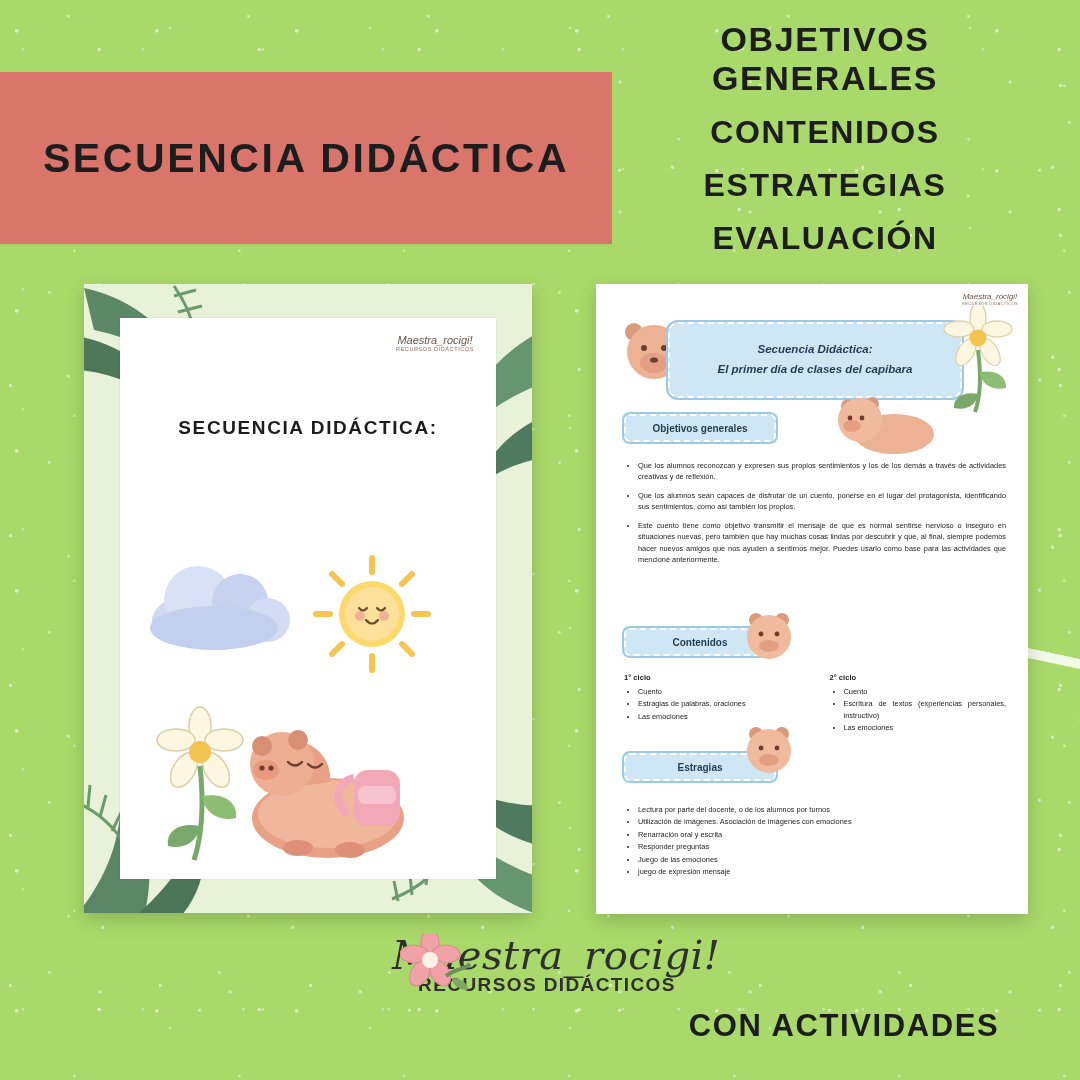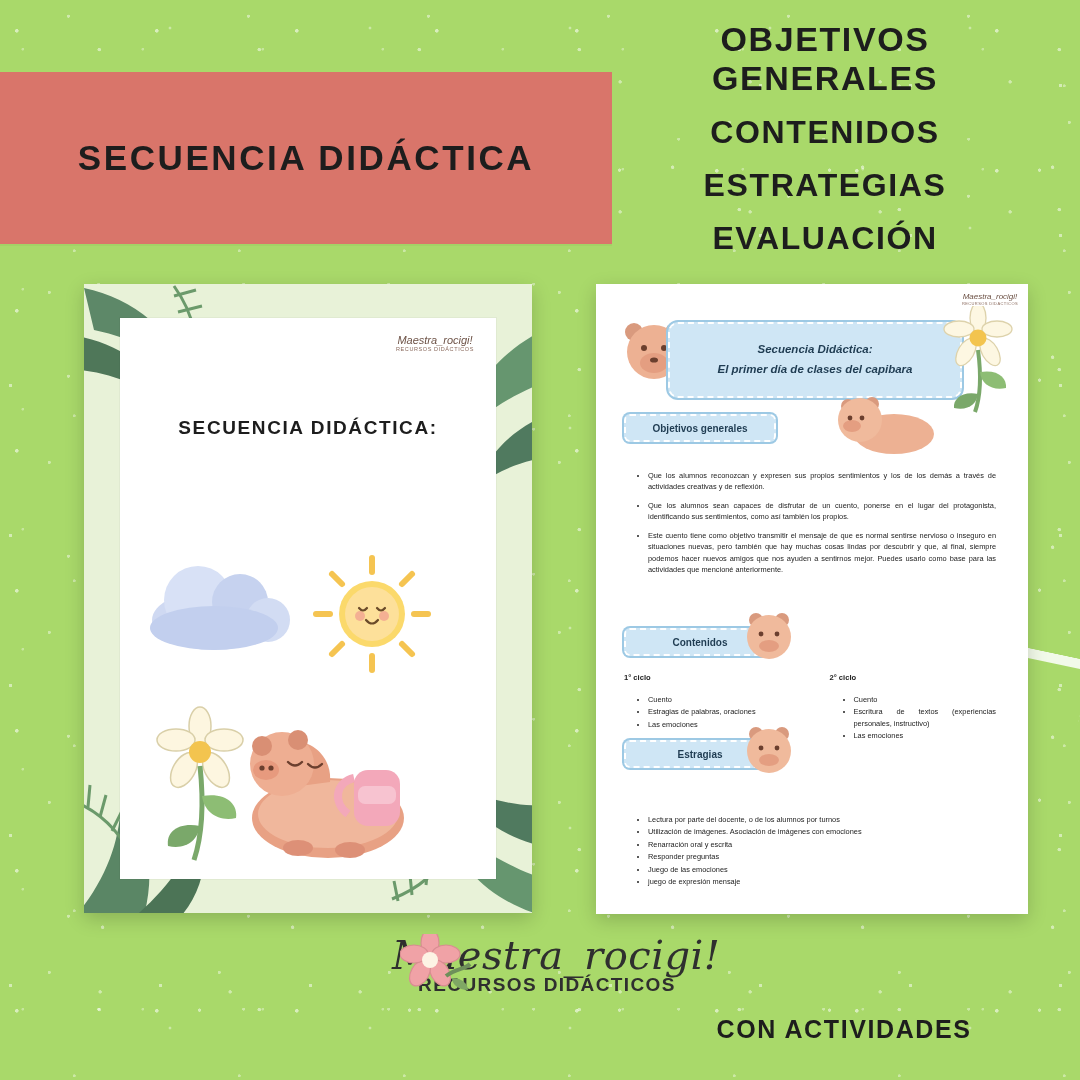--- a/index.html
+++ b/index.html
@@ -31,21 +31,21 @@
   }
 
   
   .banner{
     position:absolute;left:0;top:72px;width:612px;height:172px;
     background:#d9756a;
     display:flex;align-items:center;justify-content:center;
     box-shadow:0 2px 0 rgba(0,0,0,.03);
   }
   .banner-title{
-    color:#1d1d1d;font-size:35px;font-weight:700;letter-spacing:2.6px;
+    color:#1d1d1d;font-size:41px;font-weight:700;letter-spacing:2.6px;
     text-transform:uppercase;
   }
 
   
   .headings{
     position:absolute;right:40px;top:20px;width:430px;
     text-align:center;
   }
   .headings div{
     color:#1d1d1d;font-weight:700;letter-spacing:1.6px;
@@ -95,42 +95,42 @@
     color:#1f3c52;font-weight:700;font-size:11.5px;line-height:1.7;font-style:italic;
   }
   .section-tab{
     position:absolute;height:24px;background:#cfe6f5;border:2px dashed #fff;
     box-shadow:0 0 0 2px #9dc9e4;border-radius:6px;
     display:flex;align-items:center;justify-content:center;
     color:#1f3c52;font-weight:700;font-size:10px;
   }
   .doc-body{position:absolute;left:28px;right:22px;font-size:7.4px;color:#222;line-height:1.55;text-align:justify;}
   .doc-body li{margin-bottom:7px;}
-  ul.bulleted{margin:10px;padding-left:14px;}
+  ul.bulleted{margin:0;padding-left:14px;}
   ul.bulleted.tight li{margin-bottom:1px;}
   .col-head{font-weight:700;font-size:7.6px;margin-bottom:2px;}
   .two-col{display:flex;gap:29px;}
   .two-col>div{flex:1;}
 
   
   .logo{
     position:absolute;left:392px;top:932px;width:310px;height:92px;text-align:center;
   }
   .logo-name{
     font-family:"DejaVu Serif", serif;font-style:italic;font-size:40px;color:#2f2f2f;
     letter-spacing:.5px;
   }
   .logo-sub{
     font-size:19px;font-weight:700;letter-spacing:1.4px;color:#2f2f2f;text-transform:uppercase;margin-top:-4px;
   }
   .footer-right{
     position:absolute;right:46px;bottom:22px;text-align:center;width:380px;
   }
   .footer-right div{
-    color:#1d1d1d;font-weight:700;font-size:25px;letter-spacing:1.6px;text-transform:uppercase;margin-bottom:14px;
+    color:#1d1d1d;font-weight:700;font-size:31px;letter-spacing:1.6px;text-transform:uppercase;margin-bottom:14px;
   }
   .swirl{
     position:absolute;right:0;top:640px;width:180px;height:120px;
     border-top:10px solid rgba(255,255,255,.85);
     border-left:10px solid rgba(255,255,255,.85);
     border-radius:120px 0 0 0;
     transform:rotate(12deg);
   }
 </style>
 </head>
@@ -356,21 +356,21 @@
     <div>
       <div class="col-head">2° ciclo</div>
       <ul class="bulleted tight">
         <li>Cuento</li>
         <li>Escritura de textos (experiencias personales, instructivo)</li>
         <li>Las emociones</li>
       </ul>
     </div>
   </div>
 
-  <div class="section-tab" style="left:28px;top:456px;width:148px;">
+  <div class="section-tab" style="left:28px;top:469px;width:148px;">
     <span>Estragias</span>
   </div>
   <svg style="position:absolute;left:144px;top:438px;" width="72" height="56" viewBox="0 0 72 56">
     <circle cx="16" cy="12" r="7" fill="#d99a7e"></circle>
     <circle cx="42" cy="12" r="7" fill="#d99a7e"></circle>
     <circle cx="29" cy="29" r="22" fill="#f0ba9c"></circle>
     <ellipse cx="29" cy="38" rx="10" ry="6" fill="#e49e81"></ellipse>
     <circle cx="21" cy="26" r="2.4" fill="#6b3f2e"></circle>
     <circle cx="37" cy="26" r="2.4" fill="#6b3f2e"></circle>
   </svg>

